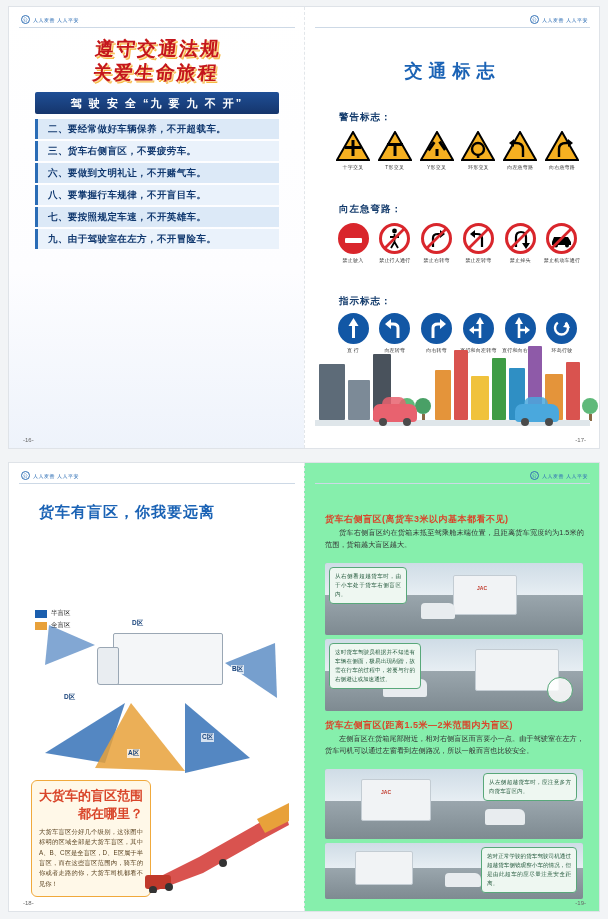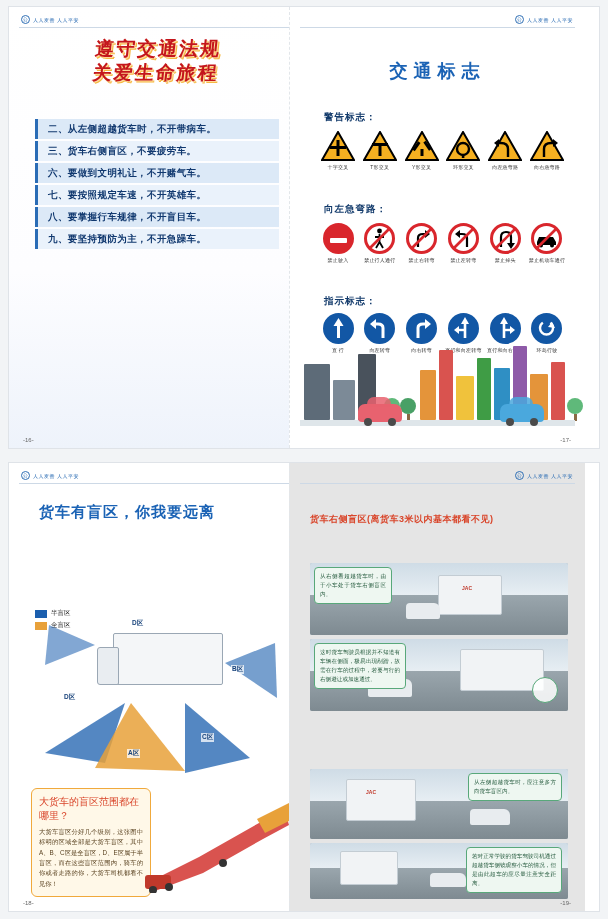--- a/index.html
+++ b/index.html
@@ -20,21 +20,21 @@
     position: absolute;
     left: 8px; width: 592px;
     background: #ffffff;
     border: 1px solid #dfe3e8;
     overflow: hidden;
   }
   .spread-top { top: 6px; height: 443px; }
   .spread-bottom { top: 462px; height: 450px; }
   .half { position: absolute; top: 0; bottom: 0; }
   .half-left { left: 0; width: 296px; }
-  .half-right { left: 280px; width: 296px; border-left: 1px dashed #e2e6ea; }
+  .half-right { left: 295px; width: 296px; border-left: 1px dashed #e2e6ea; }
 
   
   .runhead {
     position: absolute; top: 8px;
     display: flex; align-items: center; gap: 3px;
     font-size: 5px; color: #2f6fb5; letter-spacing: .5px;
   }
   .runhead.l { left: 12px; }
   .runhead.r { right: 12px; }
   .rh-logo {
@@ -195,30 +195,30 @@
     position: absolute; left: 62px; top: 44px; width: 22px; height: 38px;
     background: #e9edf1; border: 1.5px solid #9aa7b4; border-radius: 3px 2px 2px 3px;
   }
 
   .warnbox {
     position: absolute; left: 22px; bottom: 14px; width: 120px;
     background: #fff8e8; border: 1.5px solid #f0a93c; border-radius: 6px;
     padding: 6px 7px 7px;
   }
   .warnbox h4 {
-    margin: 0 0 4px; font-size: 10px; color: #d9452a; text-align: left; font-weight: normal;
+    margin: 0 0 4px; font-size: 13px; color: #d9452a; text-align: right; font-weight: bold;
   }
   .warnbox p { margin: 0; font-size: 6.3px; line-height: 1.65; color: #5a4220; text-align: justify; }
 
   .longveh {
     position: absolute; right: 16px; bottom: 18px; width: 150px; height: 96px;
   }
 
   
-  .p19 { background: #e5e5e5; }
+  .p19 { background: #86efac; }
   .p19-h {
     position: absolute; left: 20px; font-size: 9px; font-weight: bold; color: #d9452a;
     letter-spacing: .5px;
   }
   .p19-p {
     position: absolute; left: 20px; right: 16px;
     font-size: 7.2px; line-height: 1.7; color: #333; text-align: justify; text-indent: 14px;
   }
   .photo {
     position: absolute; border-radius: 2px; overflow: hidden;
@@ -254,28 +254,29 @@
         <span class="rh-logo">公</span>
         <span>人人友善 人人平安</span>
       </div>
       <div class="rule"></div>
 
       <div class="p16-title">
         <div>遵守交通法规</div>
         <div>关爱生命旅程</div>
       </div>
 
+      <div class="p16-banner">驾 驶 安 全 “九 要 九 不 开”</div>
 
       <div class="p16-list">
-        <div class="p16-row">二、从左侧超越货车时，不开带病车。</div>
+        <div class="p16-row">二、要经常做好车辆保养，不开超载车。</div>
         <div class="p16-row">三、货车右侧盲区，不要疲劳车。</div>
         <div class="p16-row">六、要做到文明礼让，不开赌气车。</div>
+        <div class="p16-row">八、要掌握行车规律，不开盲目车。</div>
         <div class="p16-row">七、要按照规定车速，不开英雄车。</div>
-        <div class="p16-row">八、要掌握行车规律，不开盲目车。</div>
-        <div class="p16-row">九、要坚持预防为主，不开急躁车。</div>
+        <div class="p16-row">九、由于驾驶室在左方，不开冒险车。</div>
       </div>
 
 
       <div class="pagenum l">-16-</div>
     </div>
 
     <div class="half half-right p17">
       <div class="runhead r">
         <span class="rh-logo">公</span>
         <span>人人友善 人人平安</span>
@@ -573,39 +574,42 @@
     </div>
 
     <div class="half half-right p19">
       <div class="runhead r">
         <span class="rh-logo">公</span>
         <span>人人友善 人人平安</span>
       </div>
       <div class="rule"></div>
 
       <div class="p19-h" style="top:50px">货车右侧盲区(离货车3米以内基本都看不见)</div>
+      <div class="p19-p" style="top:64px">货车右侧盲区约在货箱末抵至驾乘舱末端位置，且距离货车宽度约为1.5米的范围，货箱越大盲区越大。</div>
 
       <div class="photo" style="left:20px;top:100px;width:258px;height:72px">
         <div class="sky"></div>
           <div class="grd"></div>
         <div class="tr" style="left:128px;top:12px;width:64px;height:40px"></div>
         <div class="brand" style="left:152px;top:22px">JAC</div>
         <div class="carw" style="left:96px;top:40px;width:34px;height:16px"></div>
       </div>
       <div class="callout" style="left:24px;top:104px;width:78px">从右侧看超越货车时，由于小车处于货车右侧盲区内。</div>
 
       <div class="photo" style="left:20px;top:176px;width:258px;height:72px">
         <div class="sky"></div>
           <div class="grd"></div>
         <div class="tr" style="left:150px;top:10px;width:84px;height:42px"></div>
         <div class="carw" style="left:58px;top:40px;width:44px;height:18px"></div>
         <div class="dot-note" style="right:10px;bottom:8px"></div>
       </div>
       <div class="callout" style="left:24px;top:180px;width:92px">这时货车驾驶员根据并不知道有车辆在侧面，极易出现剐蹭，故需在行车的过程中，若要与行的右侧避让或加速通过。</div>
 
+      <div class="p19-h" style="top:256px">货车左侧盲区(距离1.5米—2米范围内为盲区)</div>
+      <div class="p19-p" style="top:270px">左侧盲区在货箱尾部附近，相对右侧盲区而言要小一点。由于驾驶室在左方，货车司机可以通过左窗看到左侧路况，所以一般而言也比较安全。</div>
 
       <div class="photo" style="left:20px;top:306px;width:258px;height:70px">
         <div class="sky"></div>
           <div class="grd"></div>
         <div class="tr" style="left:36px;top:10px;width:70px;height:42px"></div>
         <div class="brand" style="left:56px;top:20px">JAC</div>
         <div class="carw" style="left:160px;top:40px;width:40px;height:16px"></div>
       </div>
       <div class="callout" style="left:178px;top:310px;width:94px">从左侧超越货车时，应注意多方向货车盲区内。</div>
 

